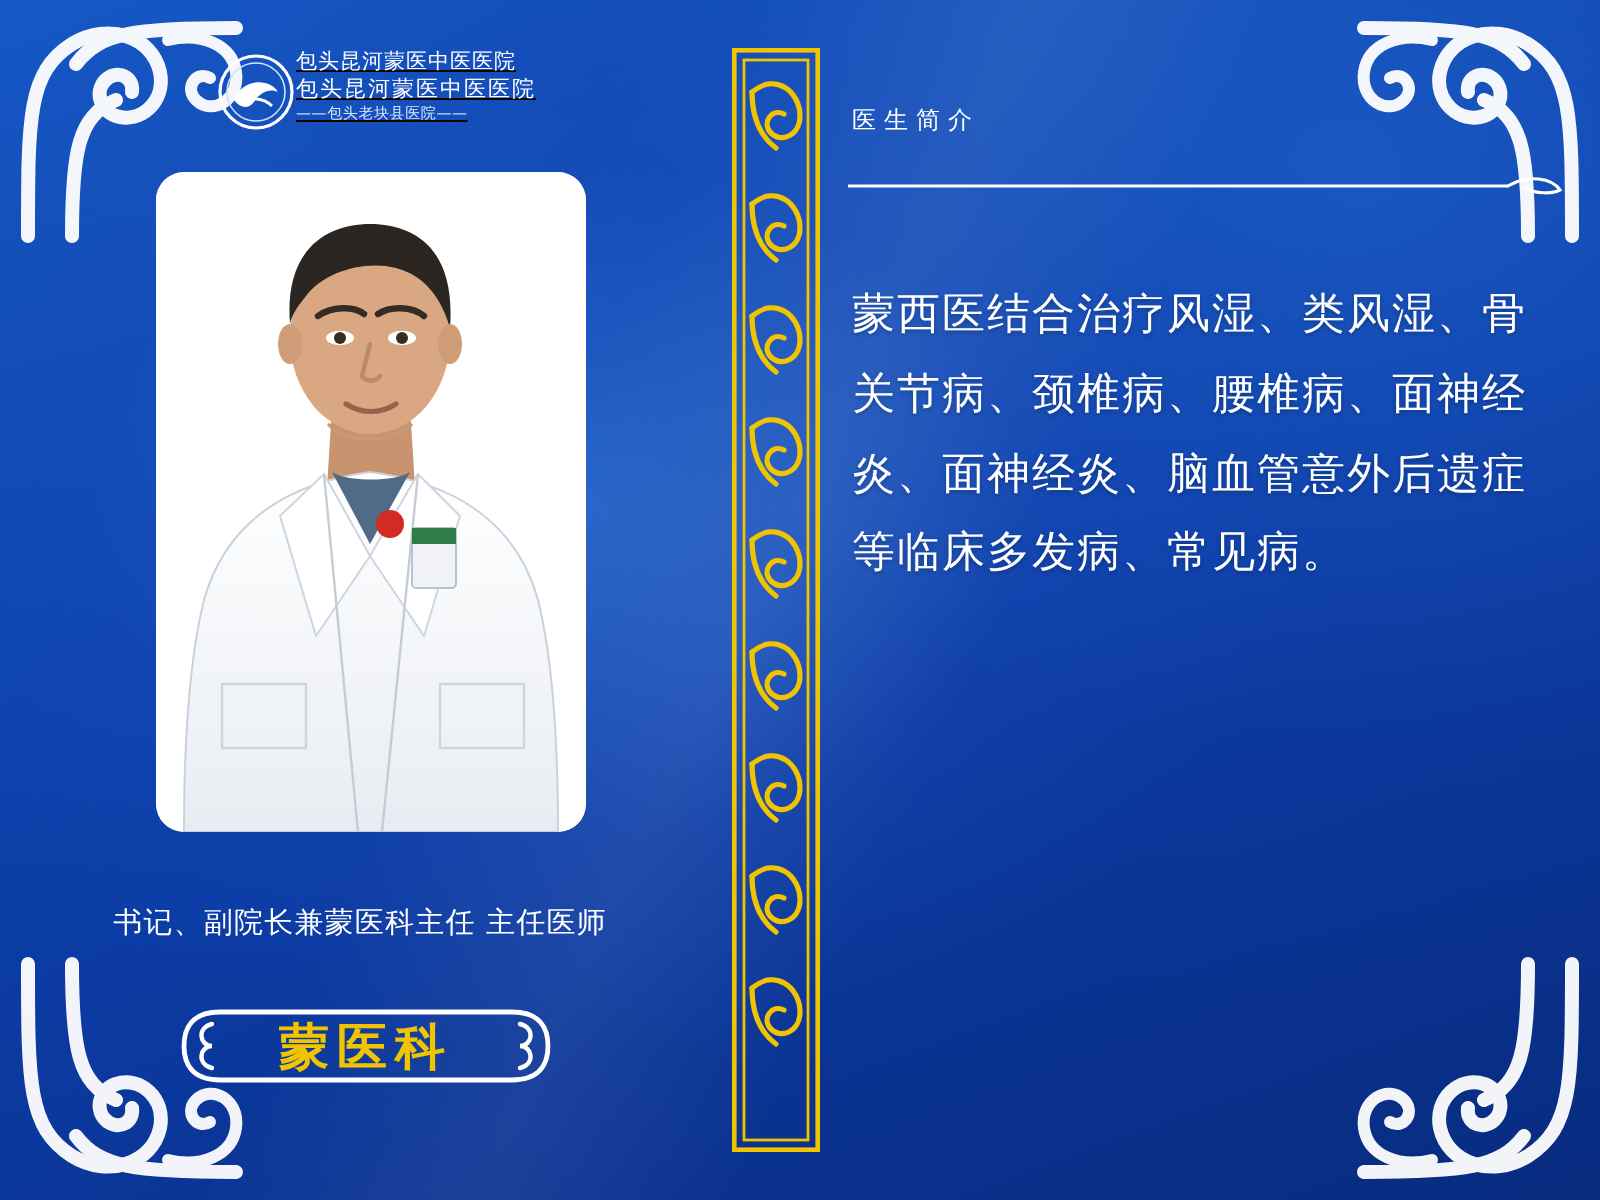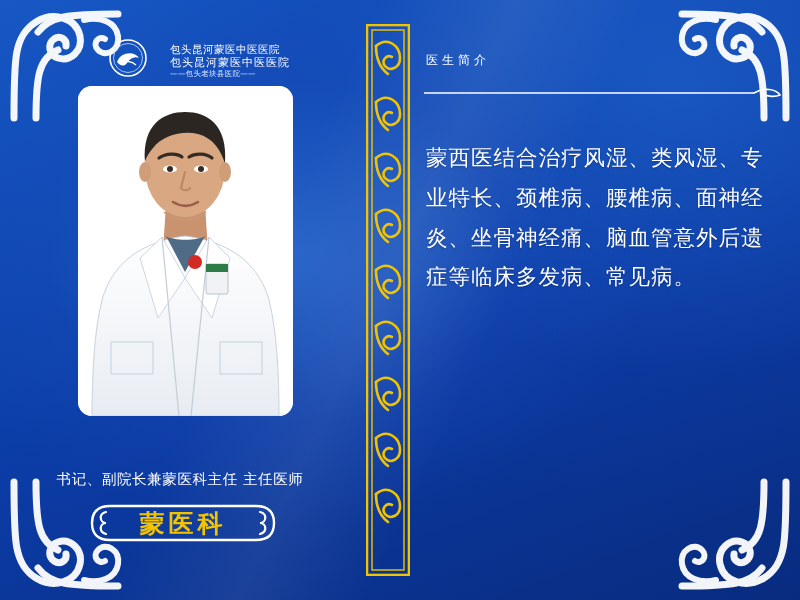--- a/index.html
+++ b/index.html
@@ -26,42 +26,42 @@
   .corner{position:absolute;width:120px;height:120px;opacity:.95;}
   .c-tl{left:6px;top:6px;}
   .c-tr{right:6px;top:6px;transform:scaleX(-1);}
   .c-bl{left:6px;bottom:6px;transform:scaleY(-1);}
   .c-br{right:6px;bottom:6px;transform:scale(-1,-1);}
 
   
   #left{position:absolute;left:0;top:0;width:360px;height:600px;}
   #logo{
     position:absolute;left:108px;top:26px;width:180px;height:52px;
-    display:flex;align-items:flex-end;gap:22px;
+    display:flex;align-items:flex-start;gap:0;text-decoration:underline;
   }
   #logo .mark{width:40px;height:40px;flex:0 0 40px;}
   #logo .txt{display:flex;flex-direction:column;justify-content:center;line-height:1.05;}
   #logo .t1{font-size:10.5px;color:#ffffff;letter-spacing:.5px;white-space:nowrap;}
   #logo .t2{font-size:11px;color:#ffffff;letter-spacing:1px;white-space:nowrap;margin-top:2px;}
   #logo .t3{font-size:7.5px;color:#d7e6ff;letter-spacing:.3px;white-space:nowrap;margin-top:2px;}
 
   #photo{
     position:absolute;left:78px;top:86px;width:215px;height:330px;
     border-radius:14px;overflow:hidden;background:#ffffff;
   }
   #photo svg{display:block;}
 
   #docname{
     position:absolute;left:0;top:430px;width:360px;text-align:center;
     font-size:35px;font-weight:bold;color:#ffffff;letter-spacing:6px;
     text-shadow:0 2px 4px rgba(0,0,0,.35);
     font-family:"DejaVu Sans","Liberation Sans",sans-serif;
   }
   #doctitle{
-    position:absolute;left:0;top:470px;width:360px;text-align:center;
+    position:absolute;left:0;top:452px;width:360px;text-align:center;
     font-size:14.5px;color:#ffffff;letter-spacing:.6px;
   }
   #deptwrap{
     position:absolute;left:88px;top:502px;width:190px;height:42px;
   }
   #dept{
     position:absolute;left:0;top:0;width:190px;height:42px;
     display:flex;align-items:center;justify-content:center;
     font-size:25px;font-weight:bold;color:#f2c400;letter-spacing:4px;
   }
@@ -273,17 +273,17 @@
   <div id="right">
     <div id="headline">医生简介</div>
     <div id="hrule">
       <svg viewBox="0 0 360 12" width="360" height="12">
         <path d="M0 6 L330 6" stroke="#ffffff" stroke-width="1.6" fill="none"></path>
         <path d="M330 6 C340 0 352 2 356 8 C352 10 344 10 338 7" stroke="#ffffff" stroke-width="1.6" fill="none" stroke-linecap="round"></path>
       </svg>
     </div>
 
     <div id="body">
-      <span>蒙西医结合治疗风湿、类风湿、专业特长、颈椎病、腰椎病、面神经炎、坐骨神经痛、脑血管意外后遗症等临床多发病、常见病。</span>
+      <span>蒙西医结合治疗风湿、类风湿、骨关节病、颈椎病、腰椎病、面神经炎、面神经炎、脑血管意外后遗症等临床多发病、常见病。</span>
     </div>
   </div>
 
 </div>
 
 </body></html>

